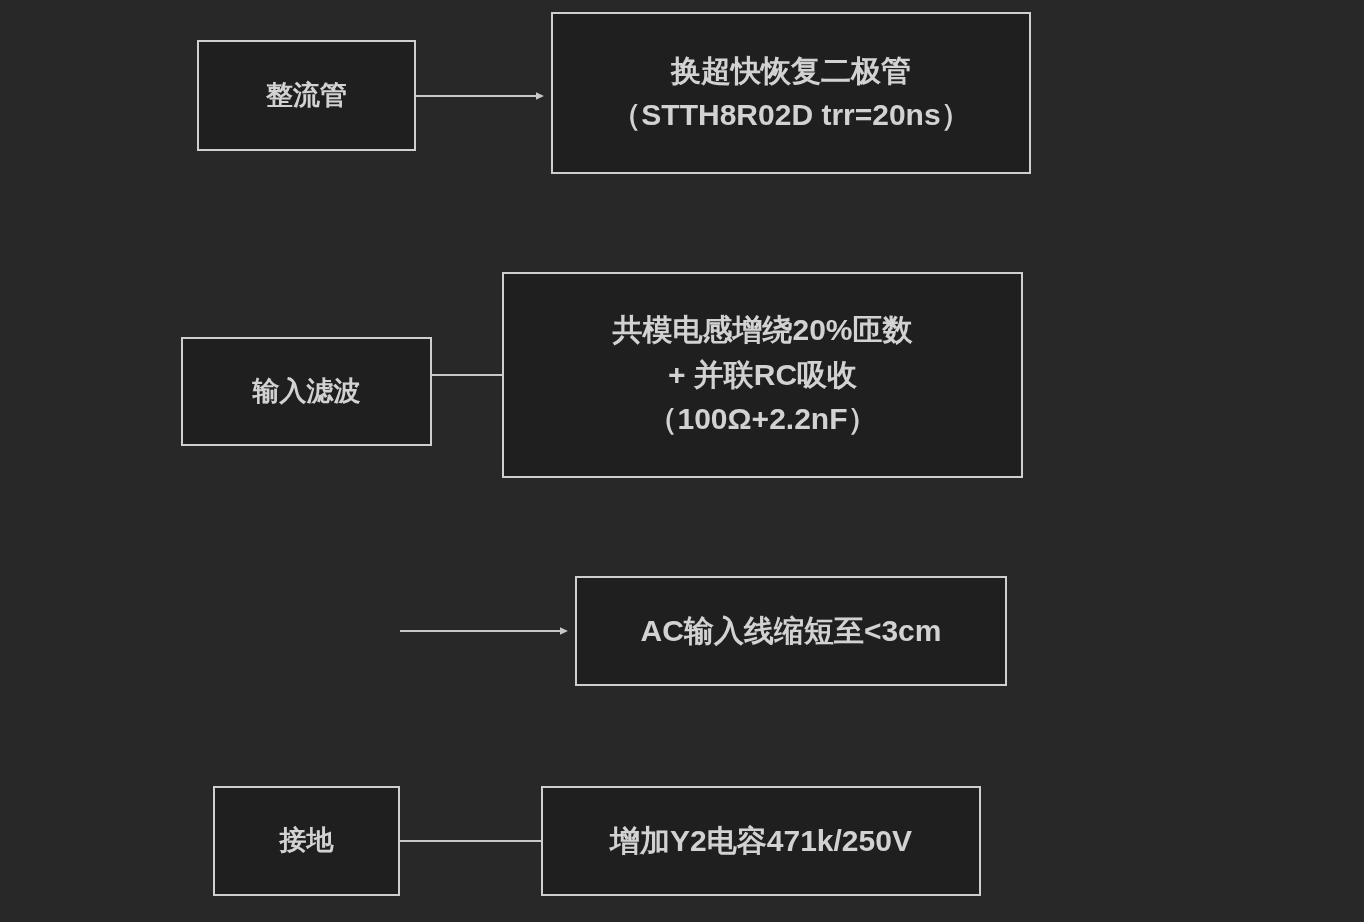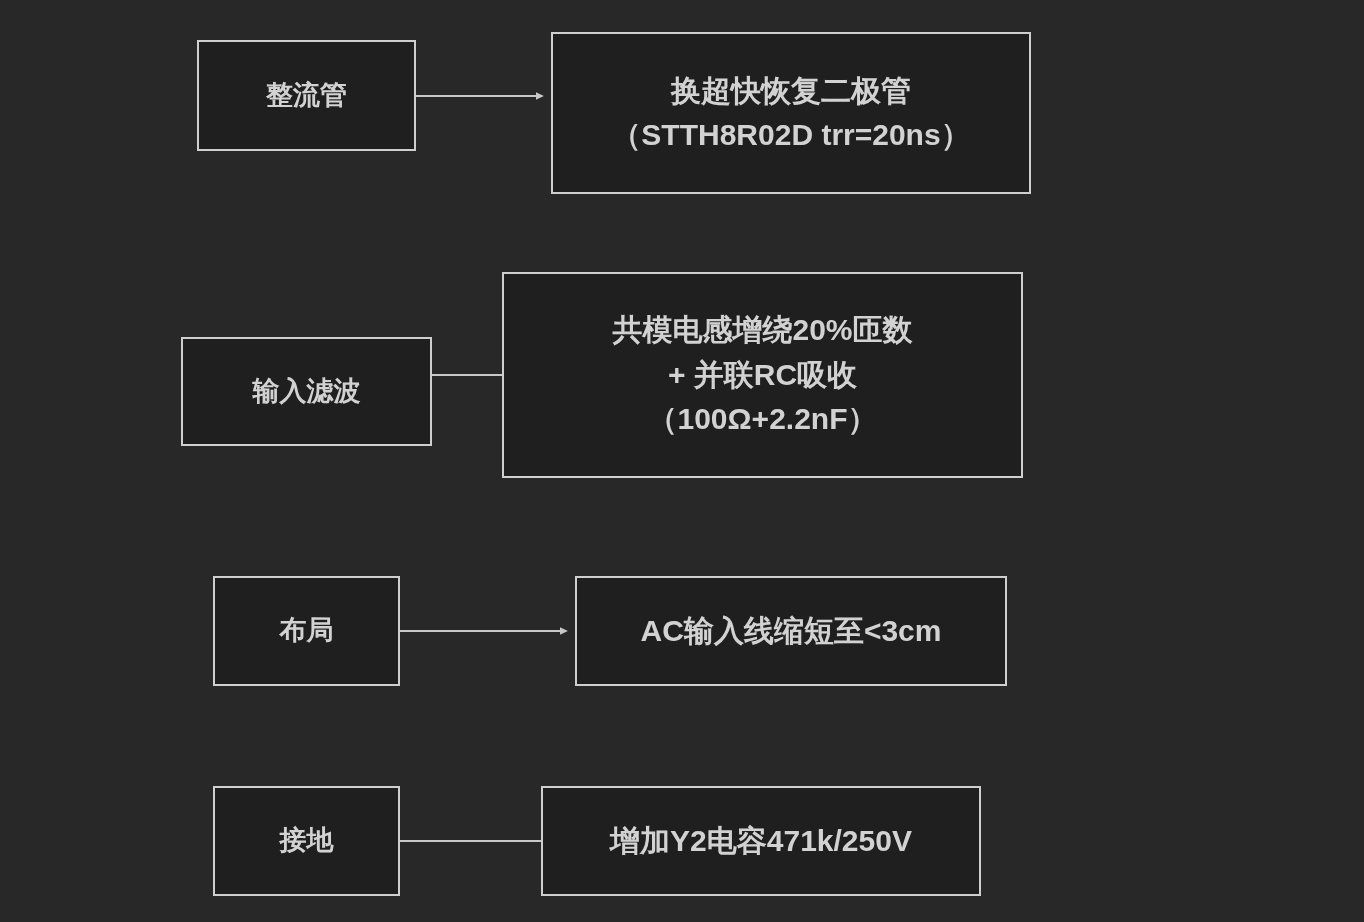--- a/index.html
+++ b/index.html
@@ -46,21 +46,21 @@
   }
 
   
   .node.source .node-label { font-size: 27px; }
 
   
   .node.target .node-label { font-size: 30px; }
 
   
   #node-rectifier            { left: 197px; top: 40px;  width: 219px; height: 111px; }
-  #node-rectifier-action     { left: 551px; top: 32px;  width: 480px; height: 162px; }
+  #node-rectifier-action     { left: 551px; top: 12px;  width: 480px; height: 162px; }
 
   
   #node-input-filter         { left: 181px; top: 321px; width: 251px; height: 109px; margin-top: 16px; }
   #node-input-filter-action  { left: 502px; top: 272px; width: 521px; height: 206px; }
 
   
   #node-layout               { left: 213px; top: 576px; width: 187px; height: 110px; }
   #node-layout-action        { left: 575px; top: 576px; width: 432px; height: 110px; justify-content: center; }
 
   
@@ -110,23 +110,20 @@
   <div class="node source" id="node-input-filter">
     <span class="node-label">输入滤波</span>
   </div>
 
   <div class="node target" id="node-input-filter-action">
     <span class="node-label">共模电感增绕20%匝数
 + 并联RC吸收
 （100Ω+2.2nF）</span>
   </div>
 
-  <div class="node source" id="node-layout">
-    <span class="node-label">布局</span>
-  </div>
 
   <div class="node target" id="node-layout-action">
     <span class="node-label">AC输入线缩短至&lt;3cm</span>
   </div>
 
   <div class="node source" id="node-grounding">
     <span class="node-label">接地</span>
   </div>
 
   <div class="node target" id="node-grounding-action">

